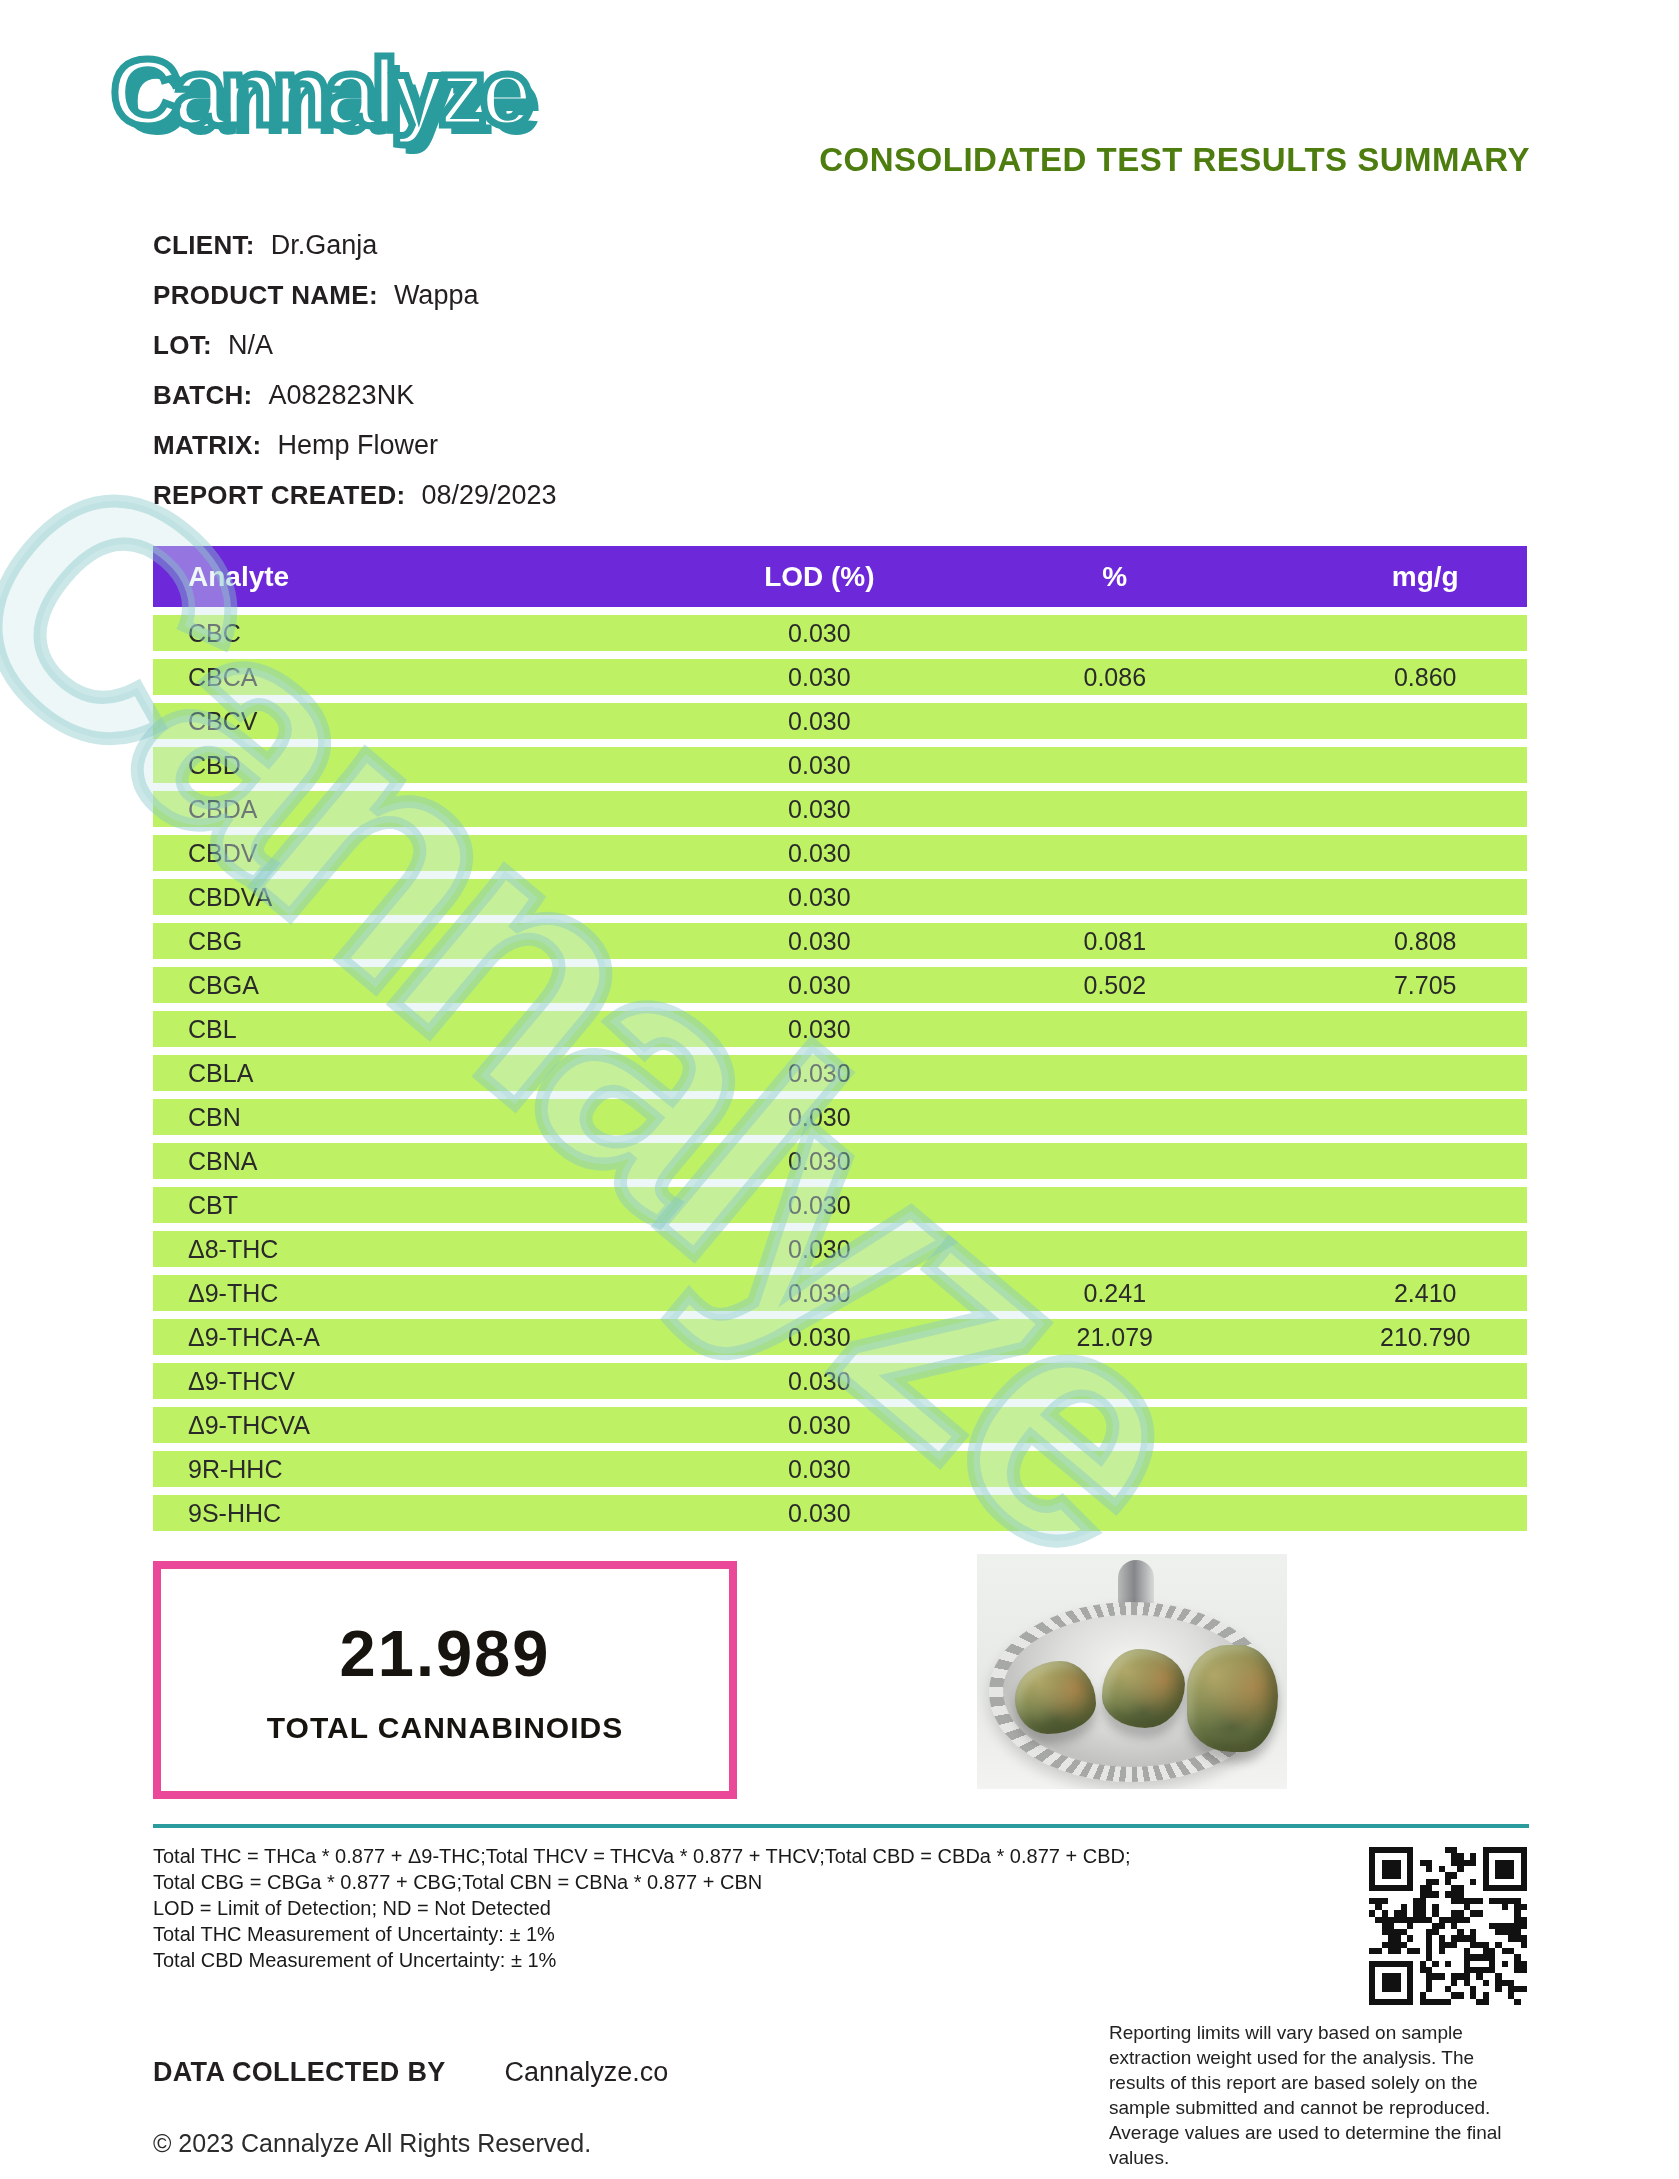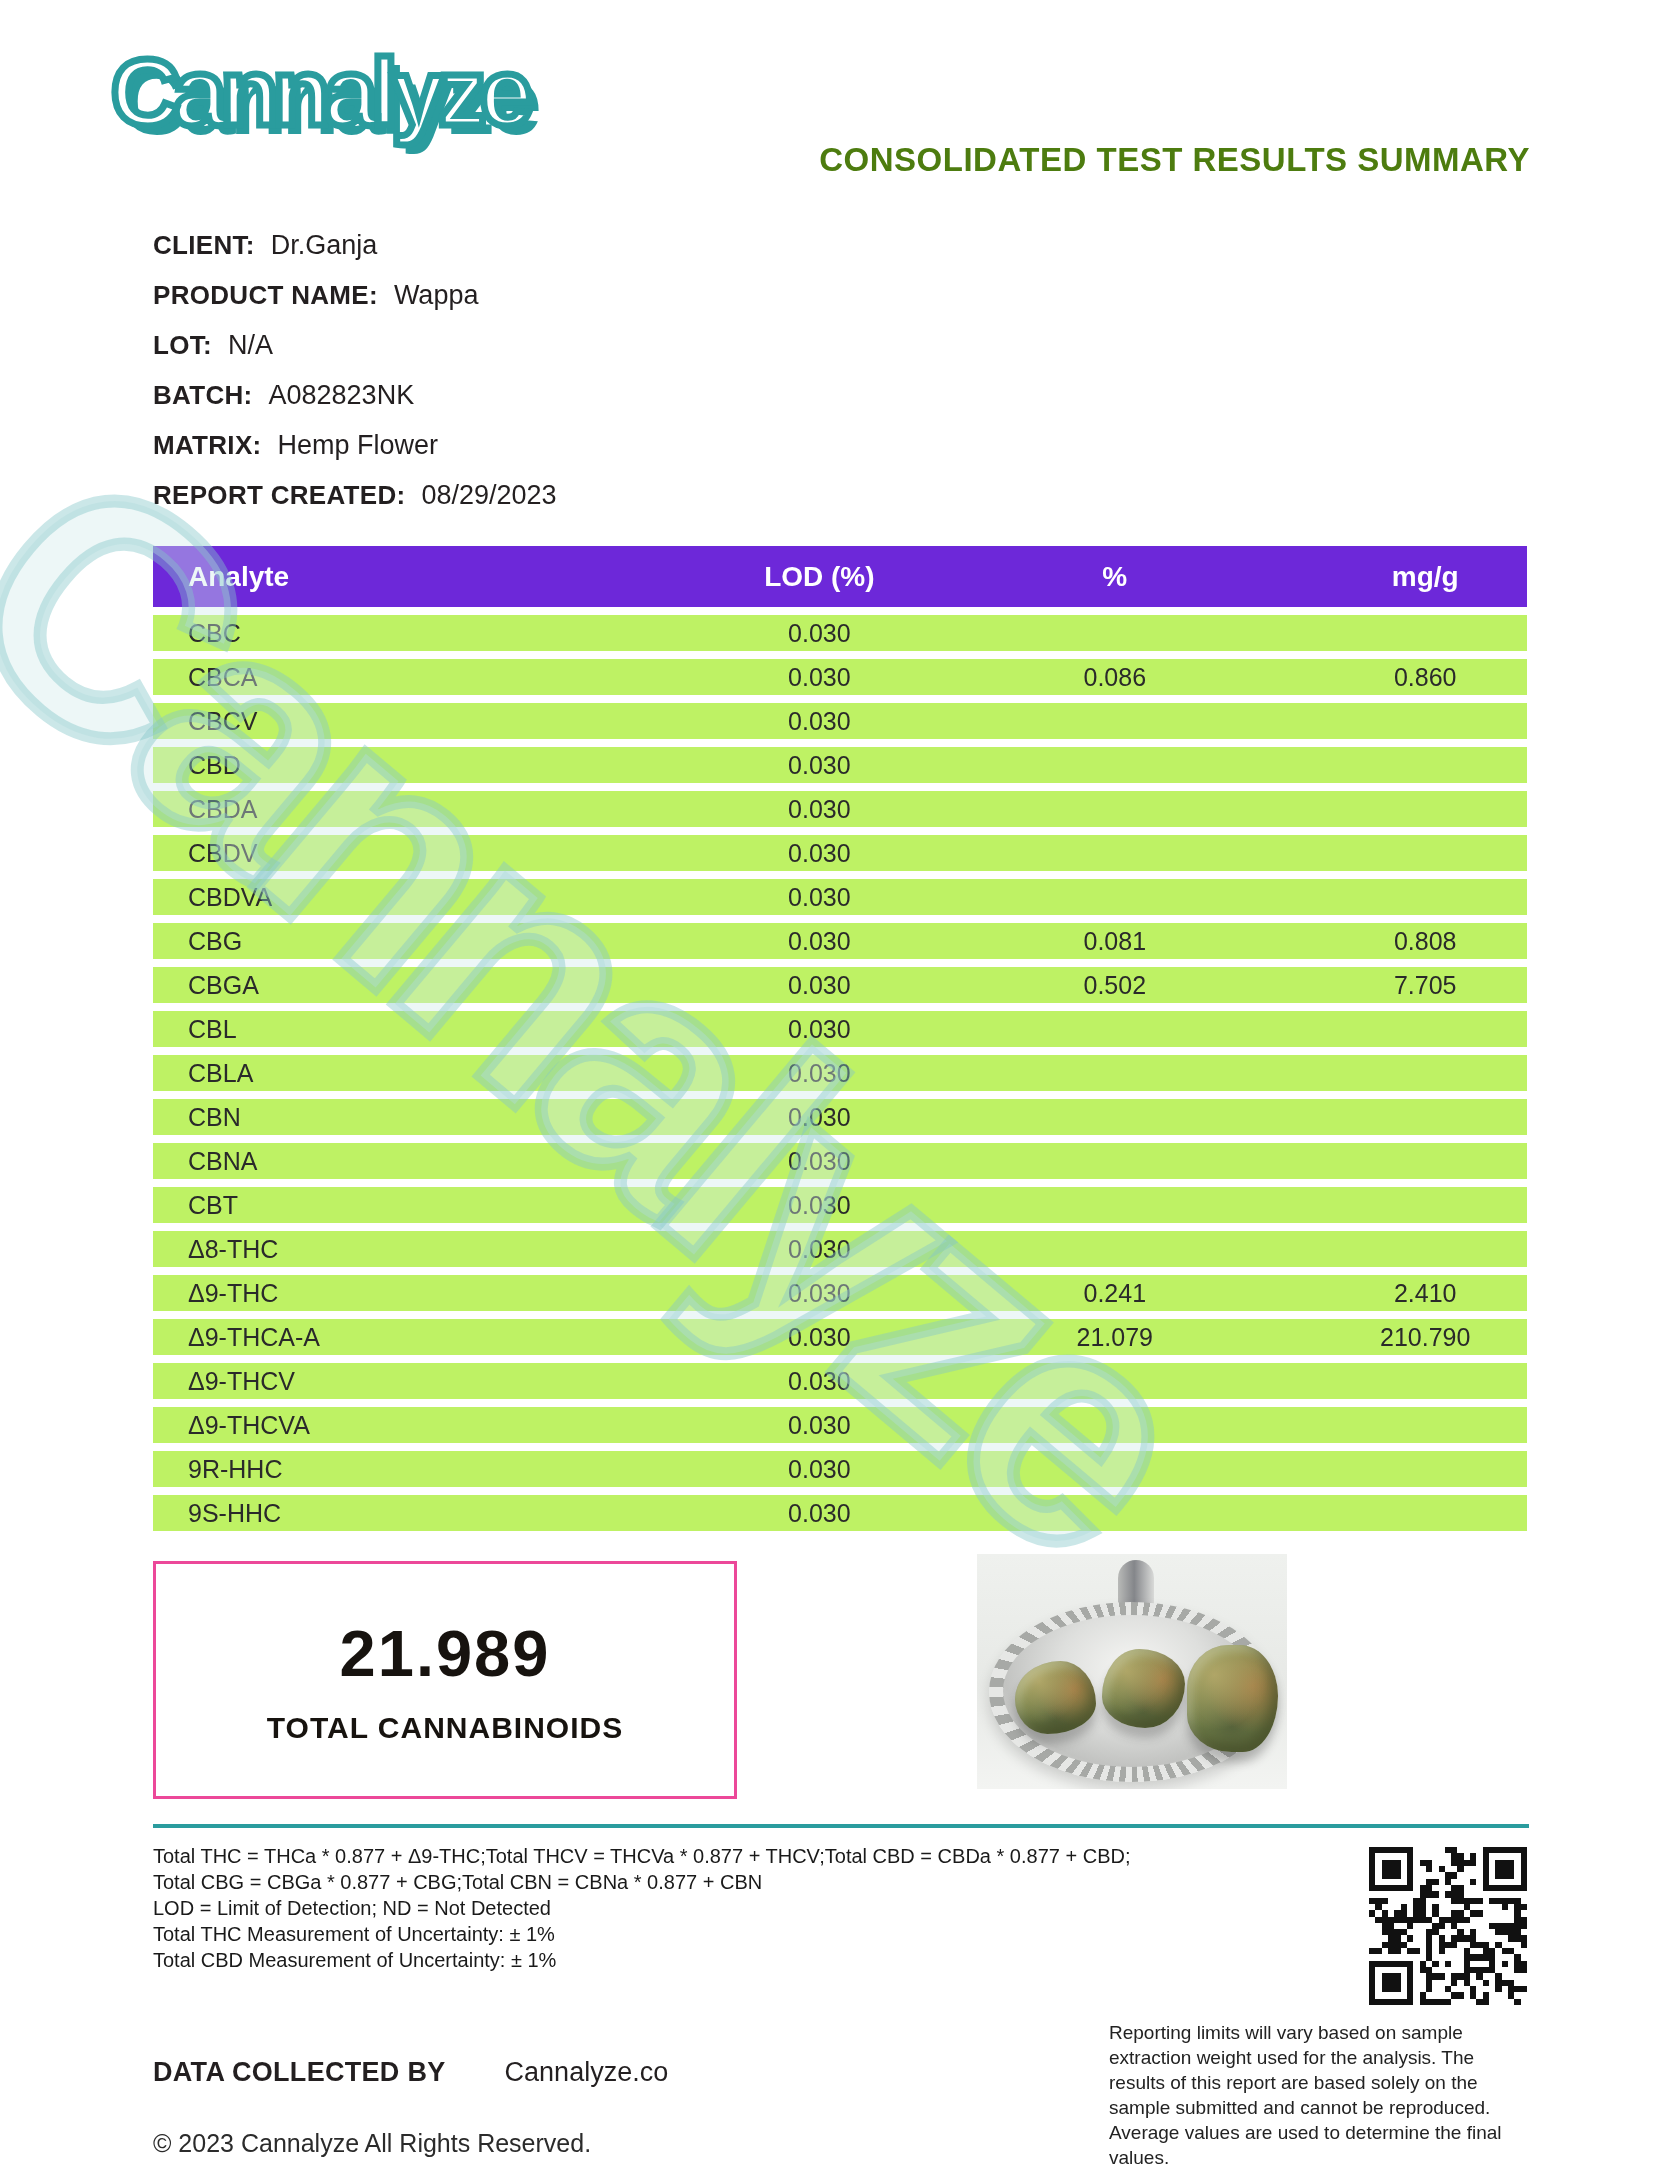--- a/index.html
+++ b/index.html
@@ -51,21 +51,21 @@
     font-size:327px; font-weight:800; letter-spacing:-18px; white-space:nowrap;
     color:rgba(210,235,236,0.40);
     -webkit-text-stroke:13px rgba(130,197,200,0.42);
     transform:rotate(40deg); transform-origin:0 0;
     pointer-events:none;
   }
 
   
   .total-box {
     position:absolute; left:153px; top:1561px; width:584px; height:238px;
-    border:3px solid #ec4899; background:#ffffff; z-index:4;
+    border:8px solid #ec4899; background:#ffffff; z-index:4;
     display:flex; flex-direction:column; align-items:center; justify-content:center; gap:20px;
   }
   .total-value { font-size:65px; font-weight:800; letter-spacing:2px; color:#17130f; }
   .total-label { font-size:30px; font-weight:700; letter-spacing:1px; color:#17130f; }
 
   
   .photo {
     position:absolute; left:977px; top:1554px; width:310px; height:235px; z-index:4;
     background:linear-gradient(180deg,#eff1ee 0%, #e7e9e6 55%, #f3f4f2 100%);
     overflow:hidden;

